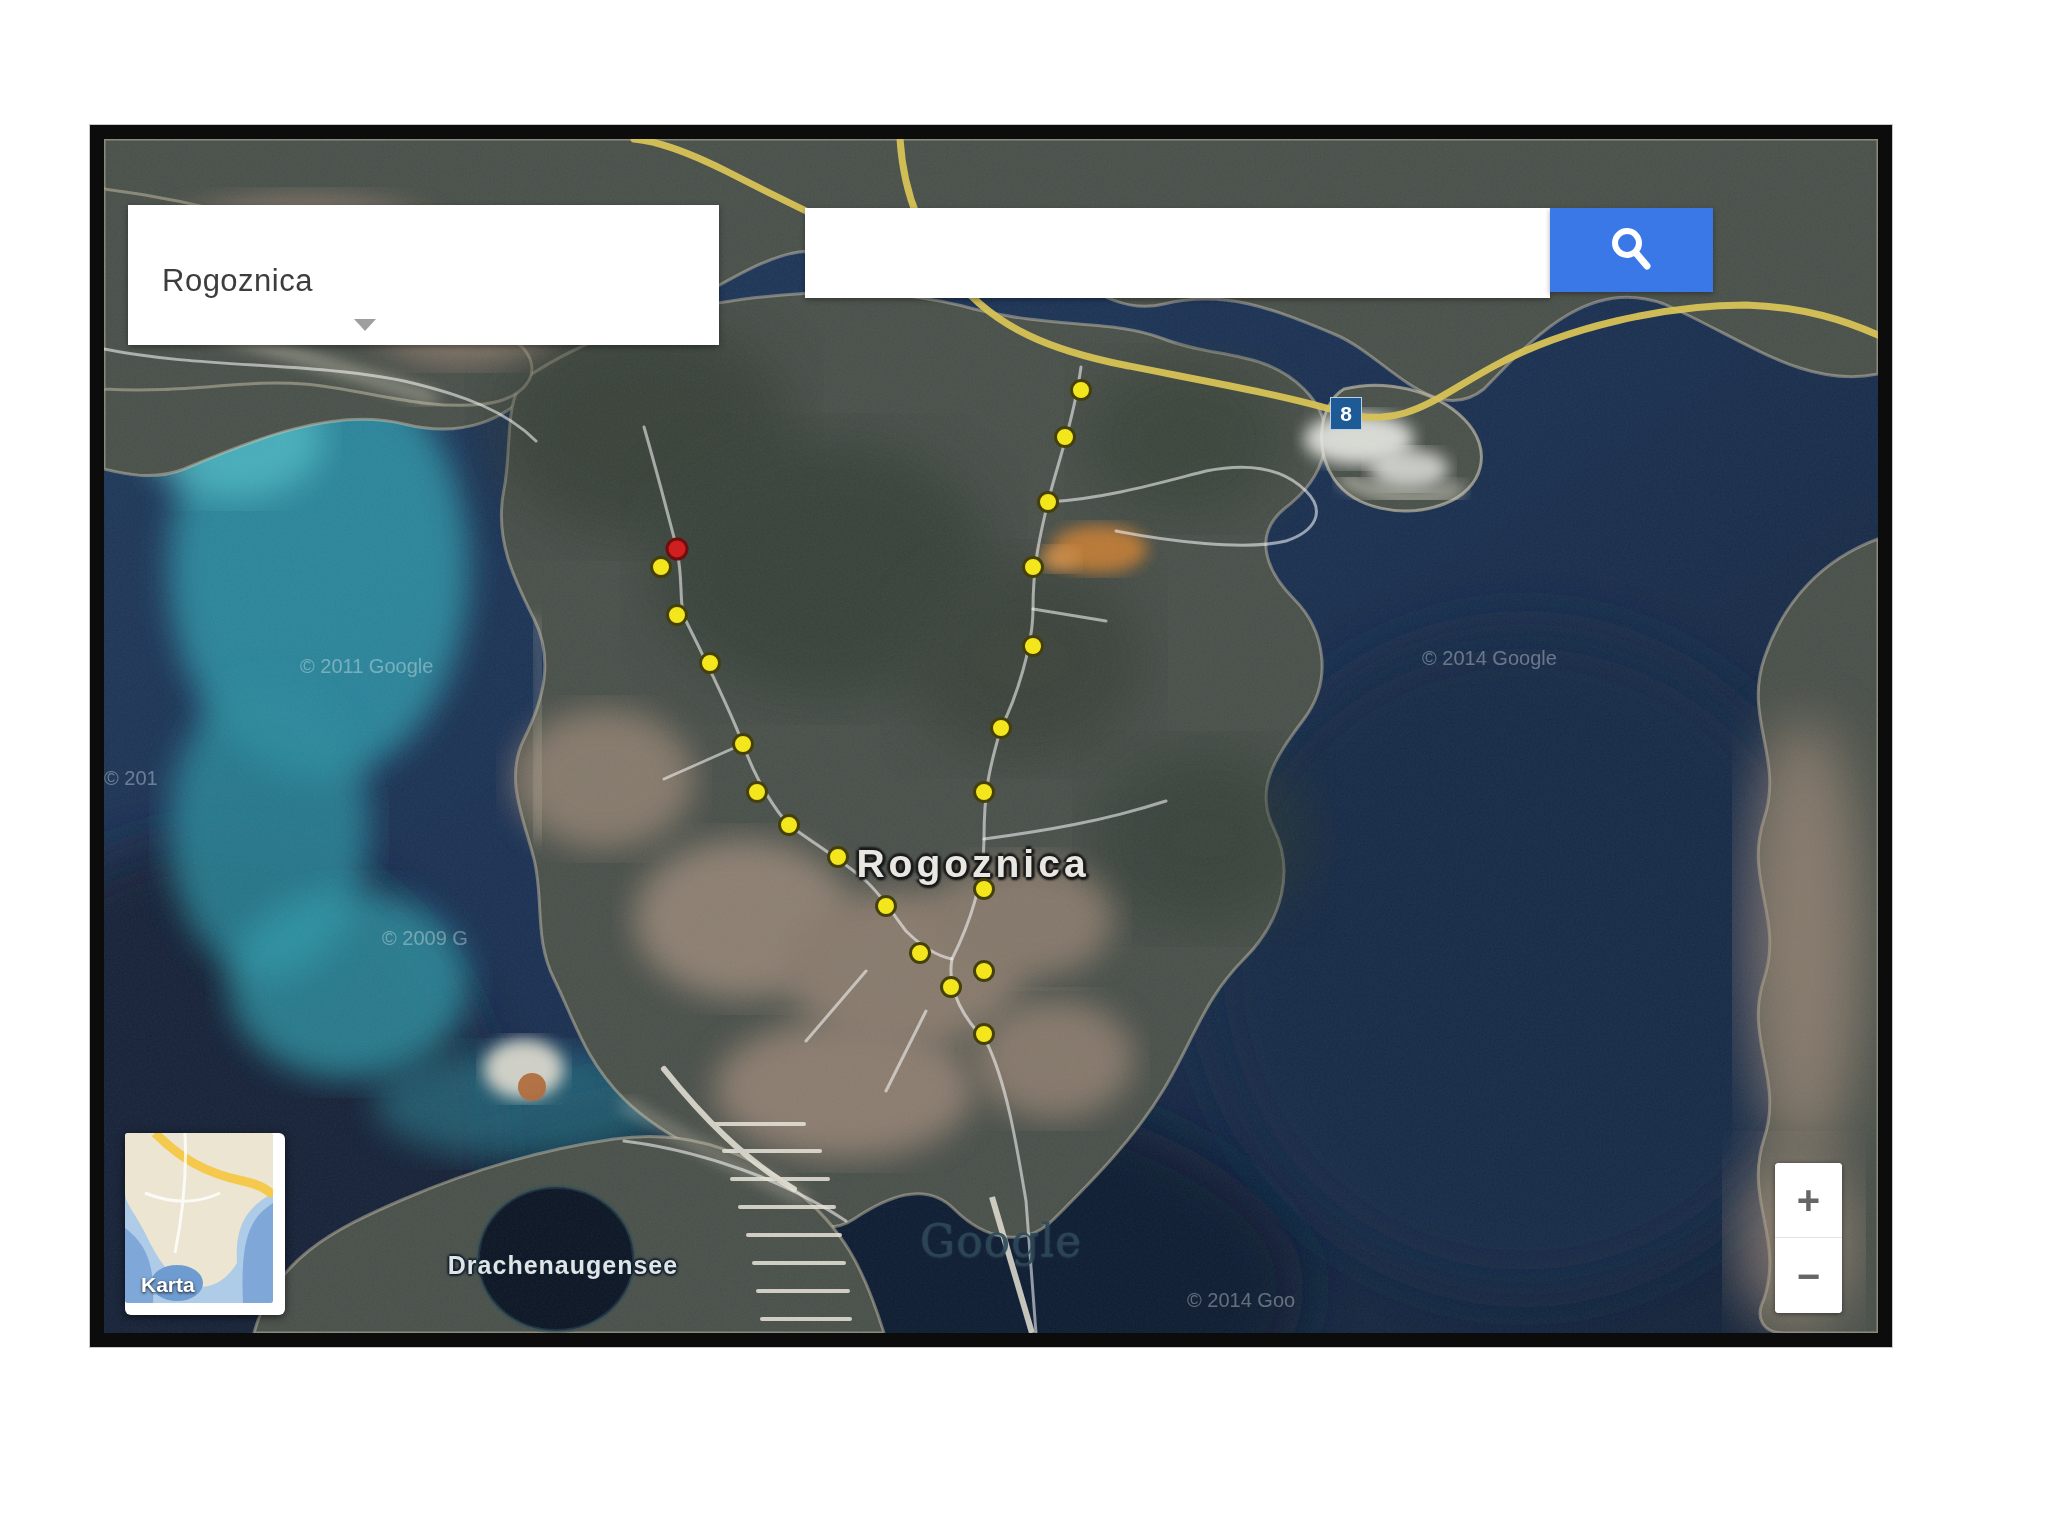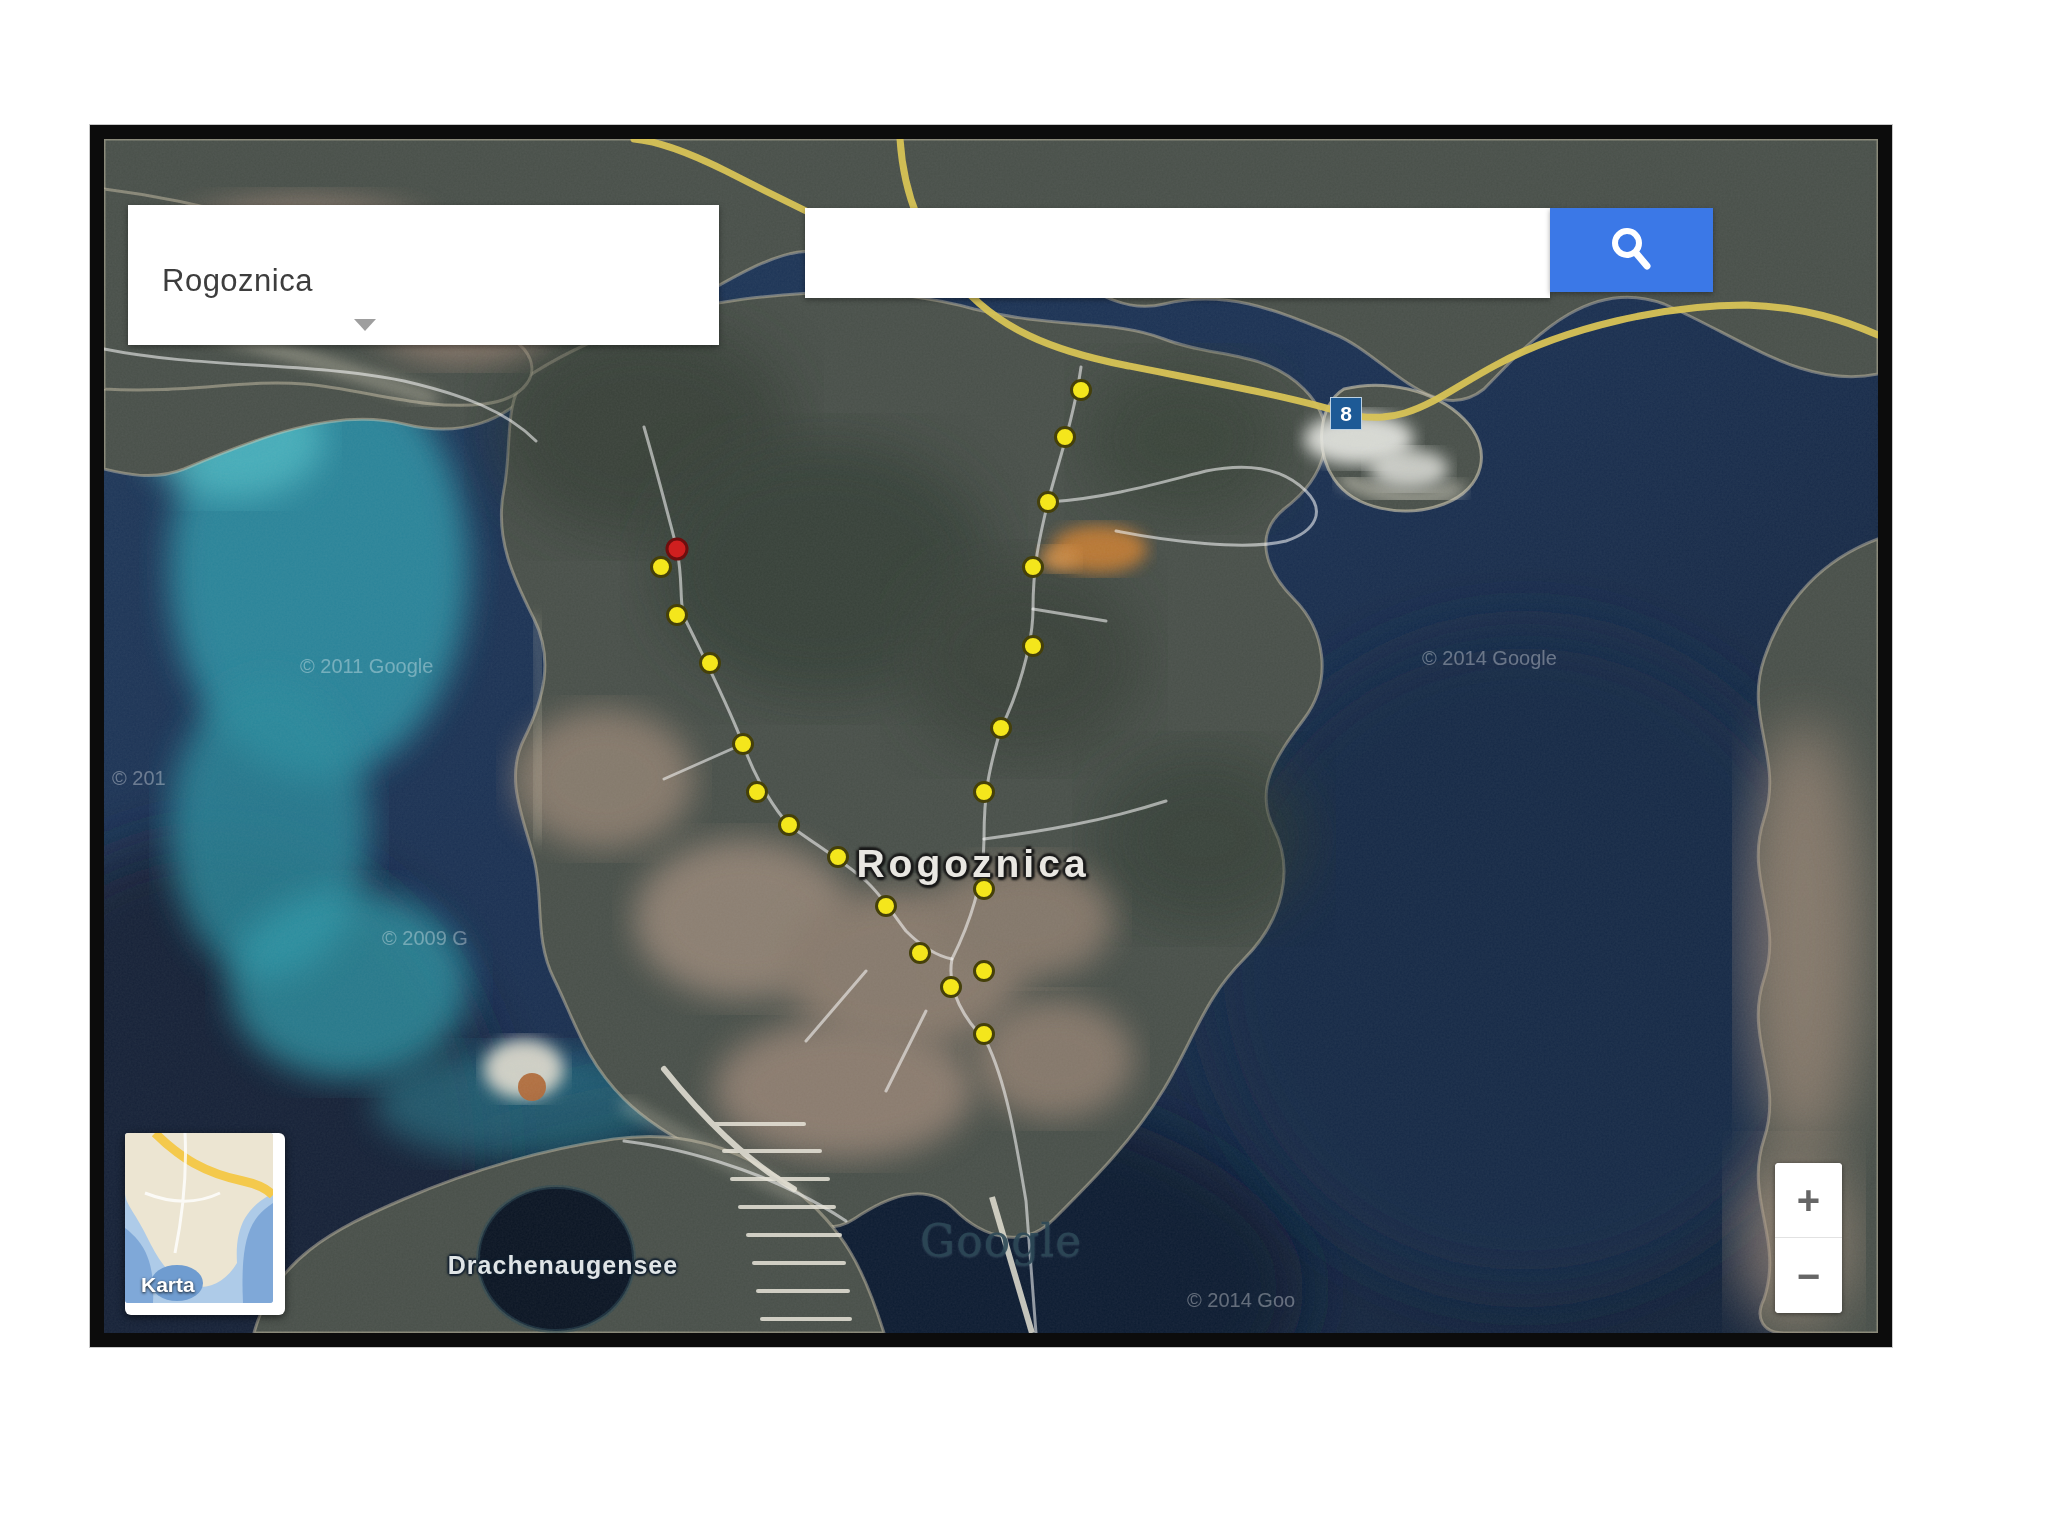--- a/index.html
+++ b/index.html
@@ -220,21 +220,21 @@
       <path d="M888,1058 L928,1194" stroke="#e5e2d4" stroke-width="6" opacity=".85" fill="none"></path>
 
       <rect x="0" y="0" width="1774" height="1194" fill="#888" filter="url(#grain)" opacity=".22"></rect>
     </svg>
 
     <div class="city-label">Rogoznica</div>
     <div class="lake-label">Drachenaugensee</div>
     <div class="google-watermark">Google</div>
     <div id="copyright-layer">
         <span class="copyright" style="left: 155px; top: 516px; margin-left: 41px;">© 2011 Google</span>
-        <span class="copyright" style="left: 8px; top: 628px; text-align: right;">© 201</span>
+        <span class="copyright" style="left: 0; top: 628px; text-align: right;">© 201</span>
         <span class="copyright" style="left: 278px; top: 788px;">© 2009 G</span>
         <span class="copyright" style="left: 1318px; top: 508px; text-align: right;">© 2014 Google</span>
         <span class="copyright" style="left: 1083px; top: 1150px;">© 2014 Goo</span>
       </div>
 
     <div class="road-badge">8</div>
 
     <div id="marker-layer">
         <div class="dot" style="left: 557px; top: 428px;"></div>
         <div class="dot" style="left: 573px; top: 476px;"></div>

